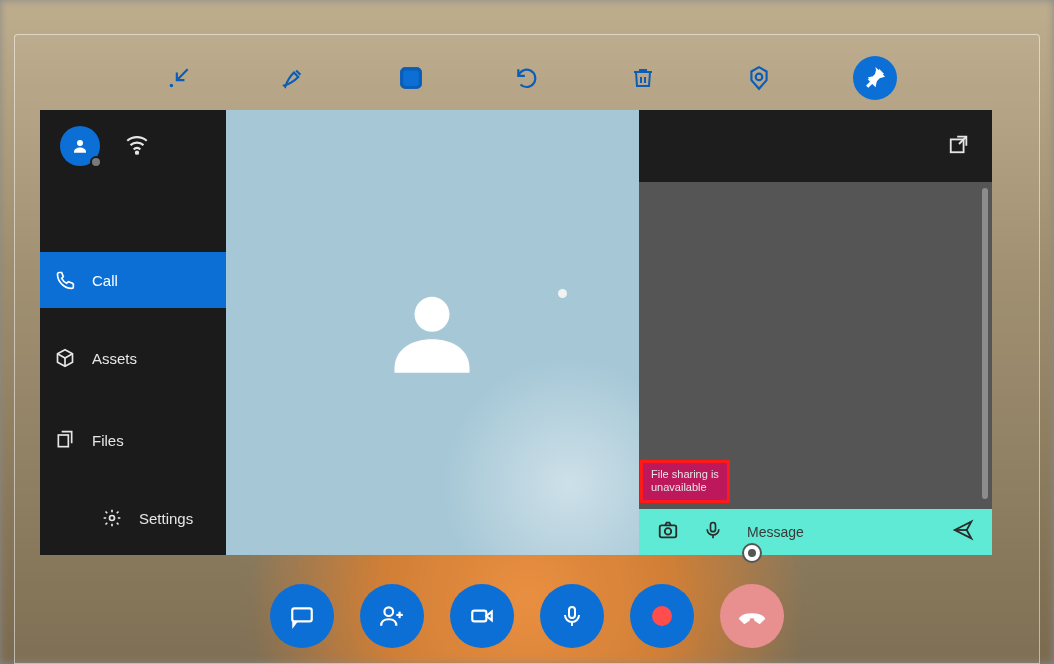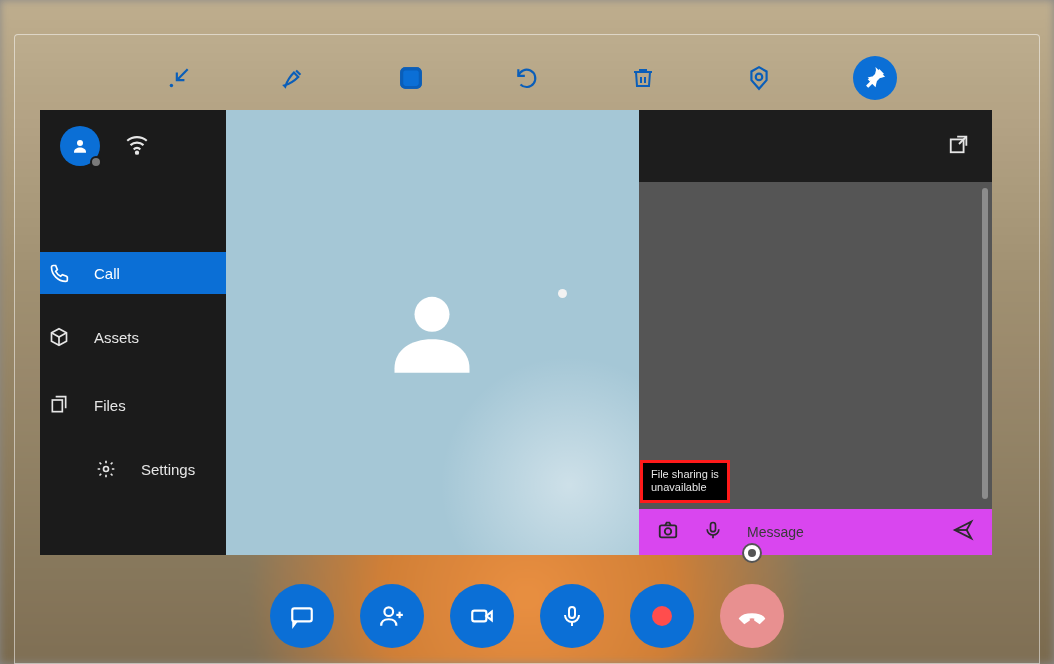--- a/index.html
+++ b/index.html
@@ -102,25 +102,25 @@
     right: -2px;
     bottom: -2px;
     width: 12px;
     height: 12px;
     border-radius: 50%;
     background: #7a7a7a;
     border: 2px solid #1b1b1b;
   }
   .sidebar-spacer { height: 70px; }
   .sidebar-item {
-    height: 42px;
-    display: flex;
-    align-items: center;
-    gap: 24px;
-    padding-left: 8px;
+    height: 56px;
+    display: flex;
+    align-items: center;
+    gap: 16px;
+    padding-left: 14px;
     color: #e6e6e6;
     font-size: 15px;
     cursor: pointer;
   }
   .sidebar-item.active {
     background: #0b6fd6;
     color: #fff;
   }
   .sidebar-item .icon { width: 22px; display:flex; align-items:center; justify-content:center; }
   .sidebar-item.settings { margin-top: 22px; margin-left: 47px; }
@@ -188,30 +188,30 @@
     bottom: 10px;
     width: 6px;
     background: #8c8c8c;
     border-radius: 3px;
   }
   .tooltip {
     position: absolute;
     left: 1px;
     bottom: 6px;
     padding: 5px 8px;
-    background: #000000;
+    background: #be185d;
     color: #e6e6e6;
     font-size: 11px;
     line-height: 1.25;
     border: 3px solid #ff1a1a;
     max-width: 90px;
   }
   .chat-input-row {
     height: 46px;
-    background: #d946ef;
+    background: #5eead4;
     display: flex;
     align-items: center;
     gap: 24px;
     padding: 8px 18px;
     color: #3a3a3a;
     justify-content: center;
   }
   .chat-input-row .msg {
     flex: 1;
     border: none;

